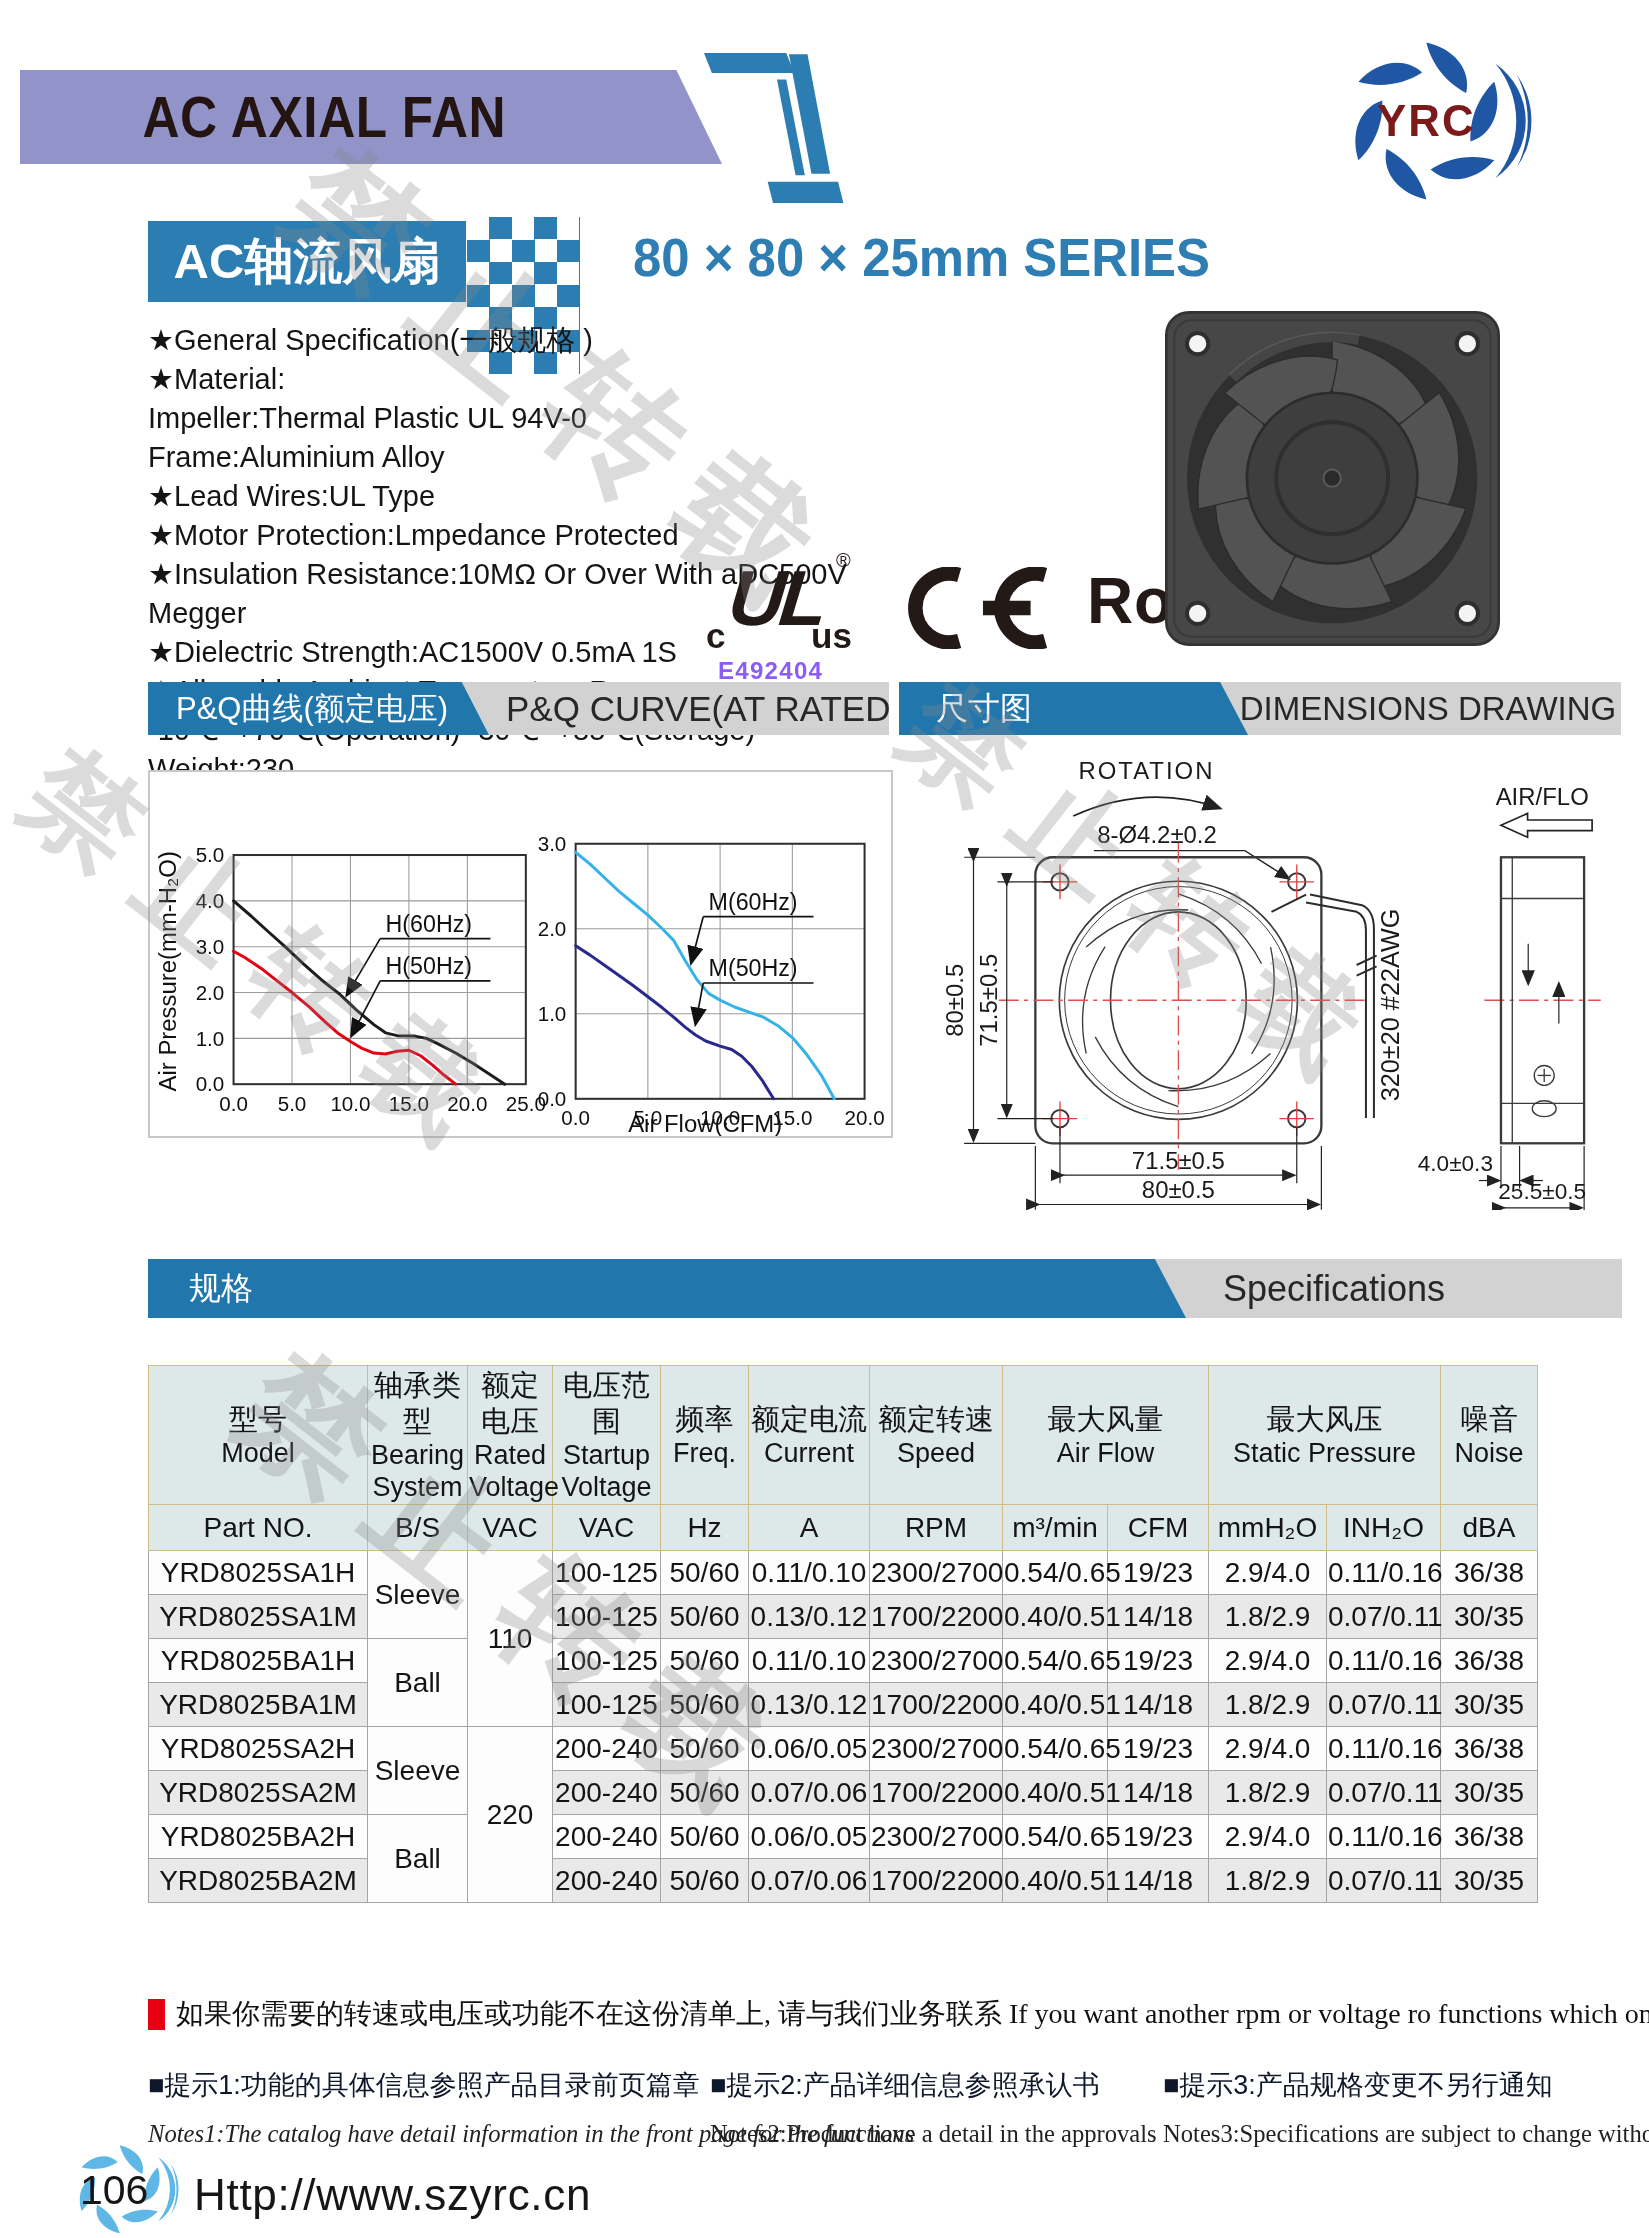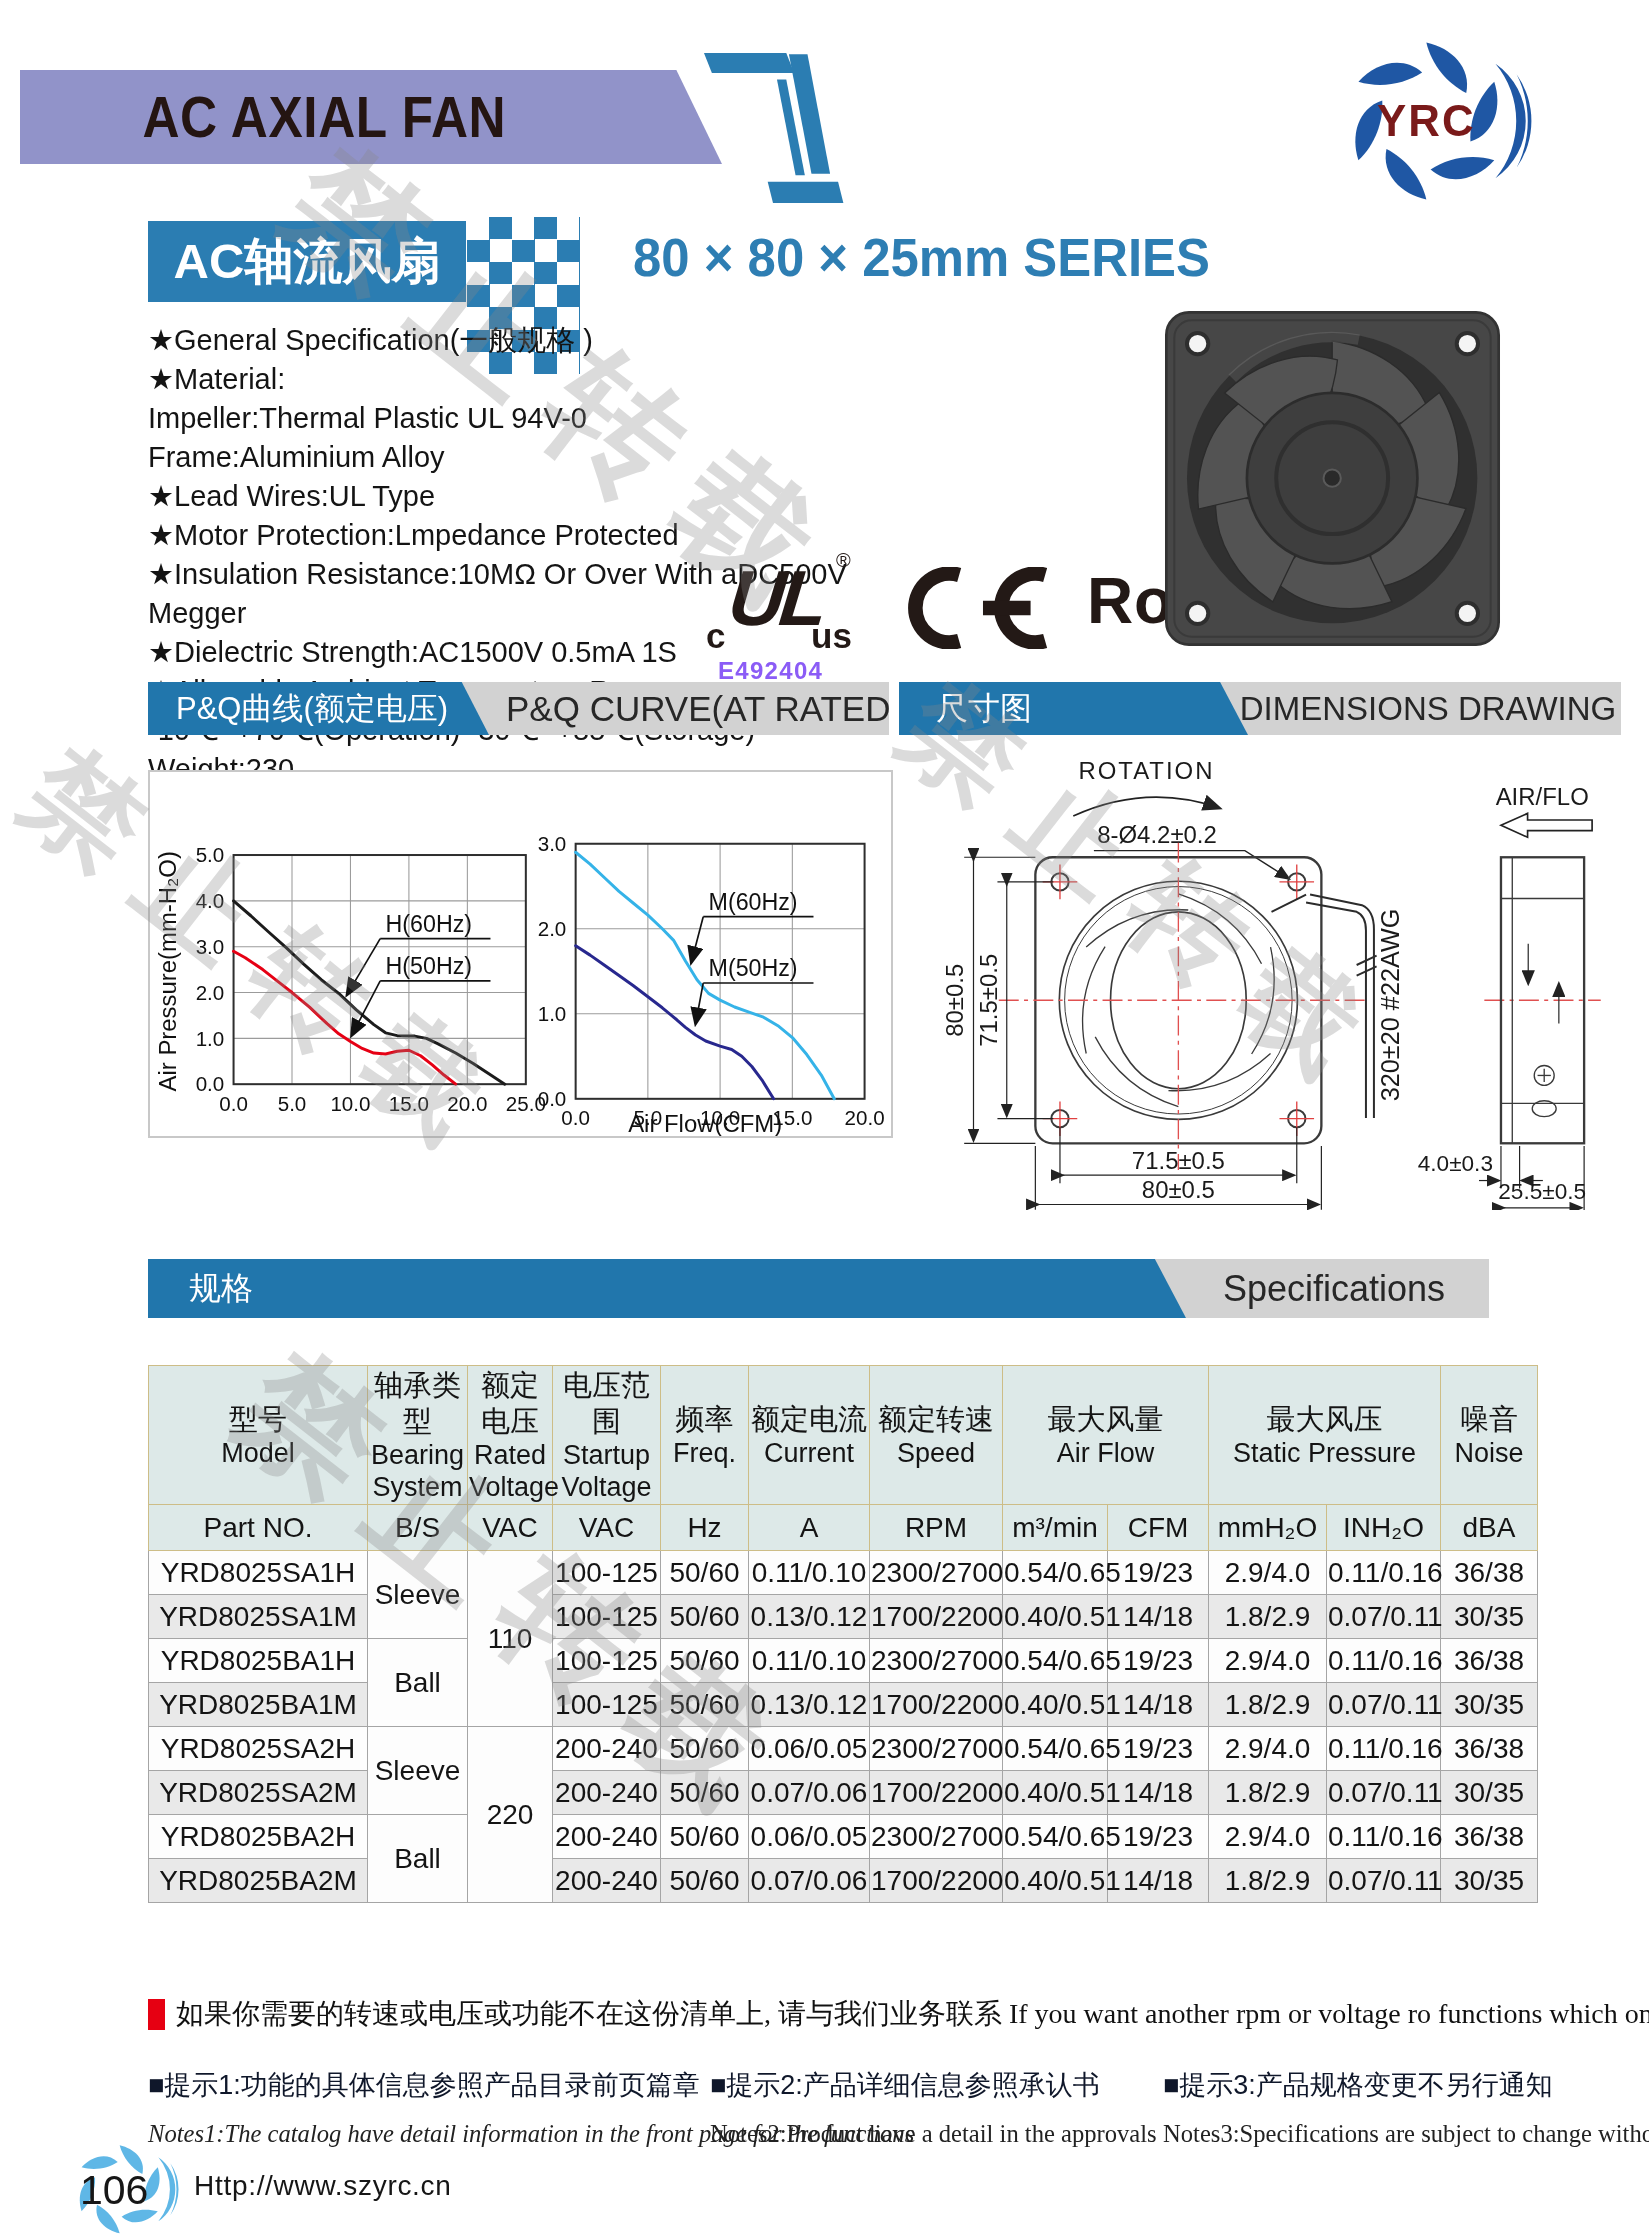--- a/index.html
+++ b/index.html
@@ -50,21 +50,21 @@
   .spectable td{border:1.3px solid #a5a5a5;font-size:28px;height:41px;background:#fdfdfd;color:#141414;}
   .spectable tr.alt td{background:#e9e9e9;}
   .spectable td.merge{background:#fdfdfd;}
   
   .contact{left:148px;top:1995px;display:flex;align-items:center;gap:10.6px;font-size:28px;color:#111;
            font-family:"Liberation Serif", serif;white-space:nowrap;}
   .redmark{display:inline-block;width:17.3px;height:31px;}
   .note-cn{font-size:27px;color:#0f172a;white-space:nowrap;}
   .note-en{font-size:24.6px;color:#222;font-family:"Liberation Serif", serif;white-space:nowrap;}
   .pagenum{left:80px;top:2167px;font-size:41px;color:#161616;z-index:5;}
-  .siteurl{left:194px;top:2170px;font-size:28px;color:#161616;letter-spacing:0.7px;}
+  .siteurl{left:194px;top:2170px;font-size:44px;color:#161616;letter-spacing:0.7px;}
   svg text{font-family:"Liberation Sans", sans-serif;}
 </style>
 </head>
 <body>
 
 <div class="page">
 
   <div class="wm" style="left:359px;top:113px;font-size:133px;transform:rotate(38deg);">禁止转载</div>
   <div class="wm" style="left:86px;top:718px;font-size:113px;transform:rotate(38deg);">禁止转载</div>
   <div class="wm" style="left:964px;top:652px;font-size:113px;transform:rotate(38deg);">禁止转载</div>
@@ -344,21 +344,21 @@
         <line x1="933" y1="604" x2="933" y2="668"></line>
       <line x1="872" y1="656" x2="902" y2="656" marker-end="url(#da)"></line>
       <line x1="968" y1="656" x2="936" y2="656" marker-end="url(#da)"></line>
       <line x1="1030" y1="604" x2="1030" y2="705"></line>
       <line x1="909" y1="697" x2="1026" y2="697" marker-start="url(#da)" marker-end="url(#da)"></line>
     </g>
     <text x="893" y="642" text-anchor="end" font-size="34" fill="#1a1a1a">4.0±0.3</text>
     <text x="967" y="684" text-anchor="middle" font-size="34" fill="#1a1a1a">25.5±0.5</text>
   </svg>
 
-  <div class="abs barwrap" style="left:148px;top:1259px;width:1341px;height:59px;">
+  <div class="abs barwrap" style="left:148px;top:1259px;width:1474px;height:59px;">
     <div class="bar-blue" style="width:1038px;height:59px;clip-path:polygon(0 0,97% 0,100% 100%,0 100%);">
       <span style="padding-left:41px;font-size:32px;line-height:59px;">规格</span>
     </div>
     <span class="bar-gray-text" style="left:1186px;transform:translateX(-50%);font-size:36px;line-height:59px;">Specifications</span>
   </div>
 
   <table class="spectable">
     <colgroup>
       <col style="width:219px">
         <col style="width:100px">

